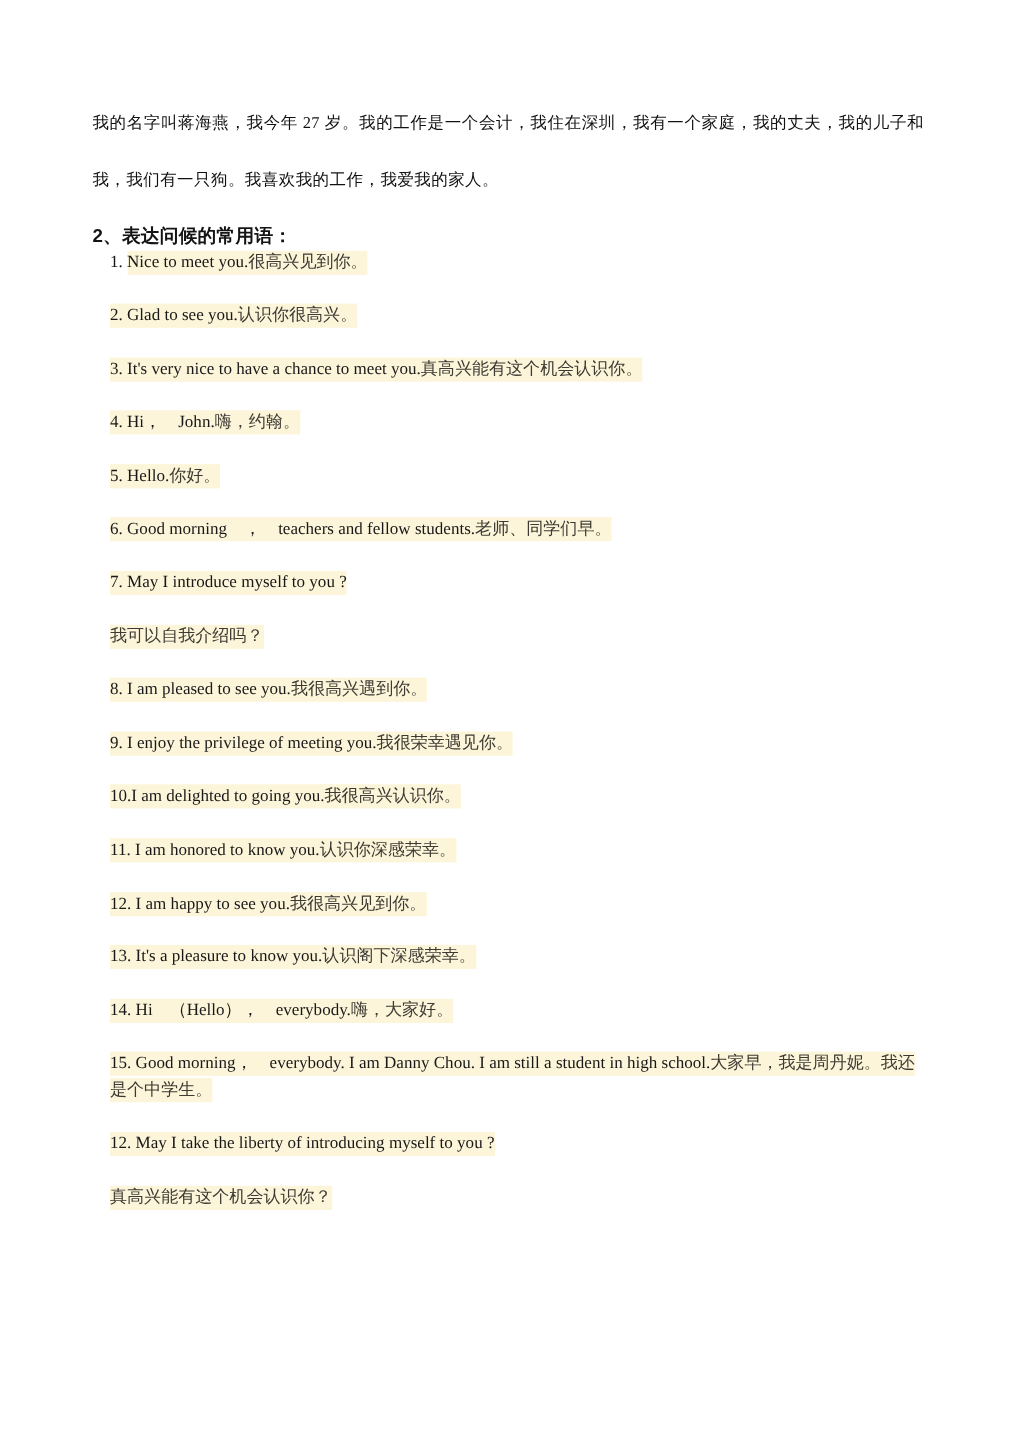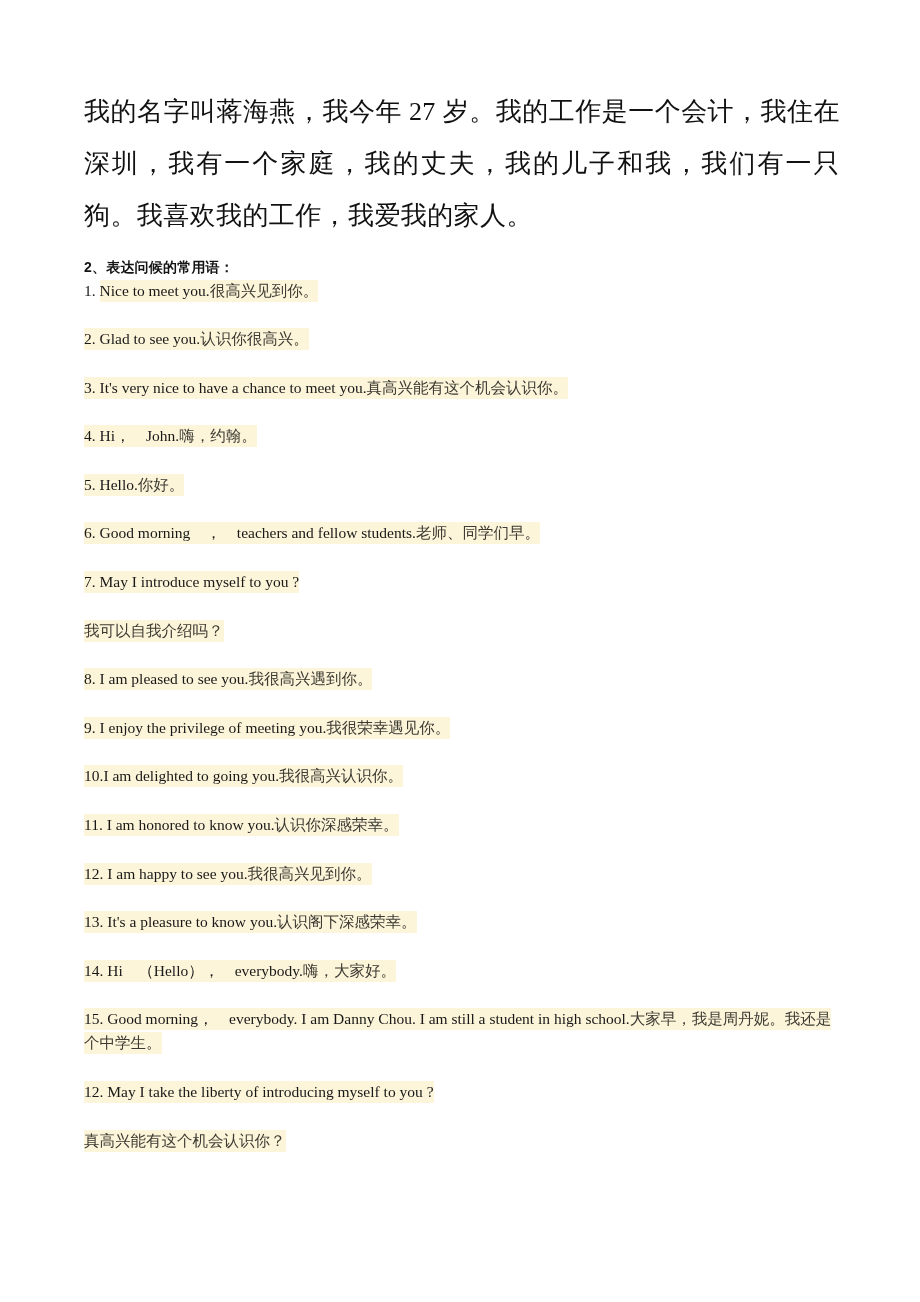--- a/index.html
+++ b/index.html
@@ -30,44 +30,44 @@
   .content {
     position: absolute;
     left: 84px;
     top: 86px;
     width: 756px;
   }
 
   
   .intro {
     font-family: "Liberation Serif", "DejaVu Serif", serif;
-    font-size: 26px;
+    font-size: 15px;
     line-height: 52px;
     letter-spacing: 0.4px;
     color: #111111;
     text-align: justify;
     text-justify: inter-ideograph;
     margin: 0;
     padding: 0;
   }
 
   
   .section-heading {
     font-family: "Liberation Sans", "DejaVu Sans", sans-serif;
     font-weight: bold;
-    font-size: 14px;
+    font-size: 17px;
     line-height: 18px;
     color: #141414;
     margin: 16px 0 0 0;
     letter-spacing: 0.2px;
   }
 
   
   .phrase-list {
-    margin: 3px 0 0 0;
+    margin: 3px 0 0 16px;
     padding: 0;
     list-style: none;
   }
 
   .phrase-row {
     font-size: 15.5px;
     line-height: 24px;
     margin: 0;
     padding: 0;
     height: 48.6px;

